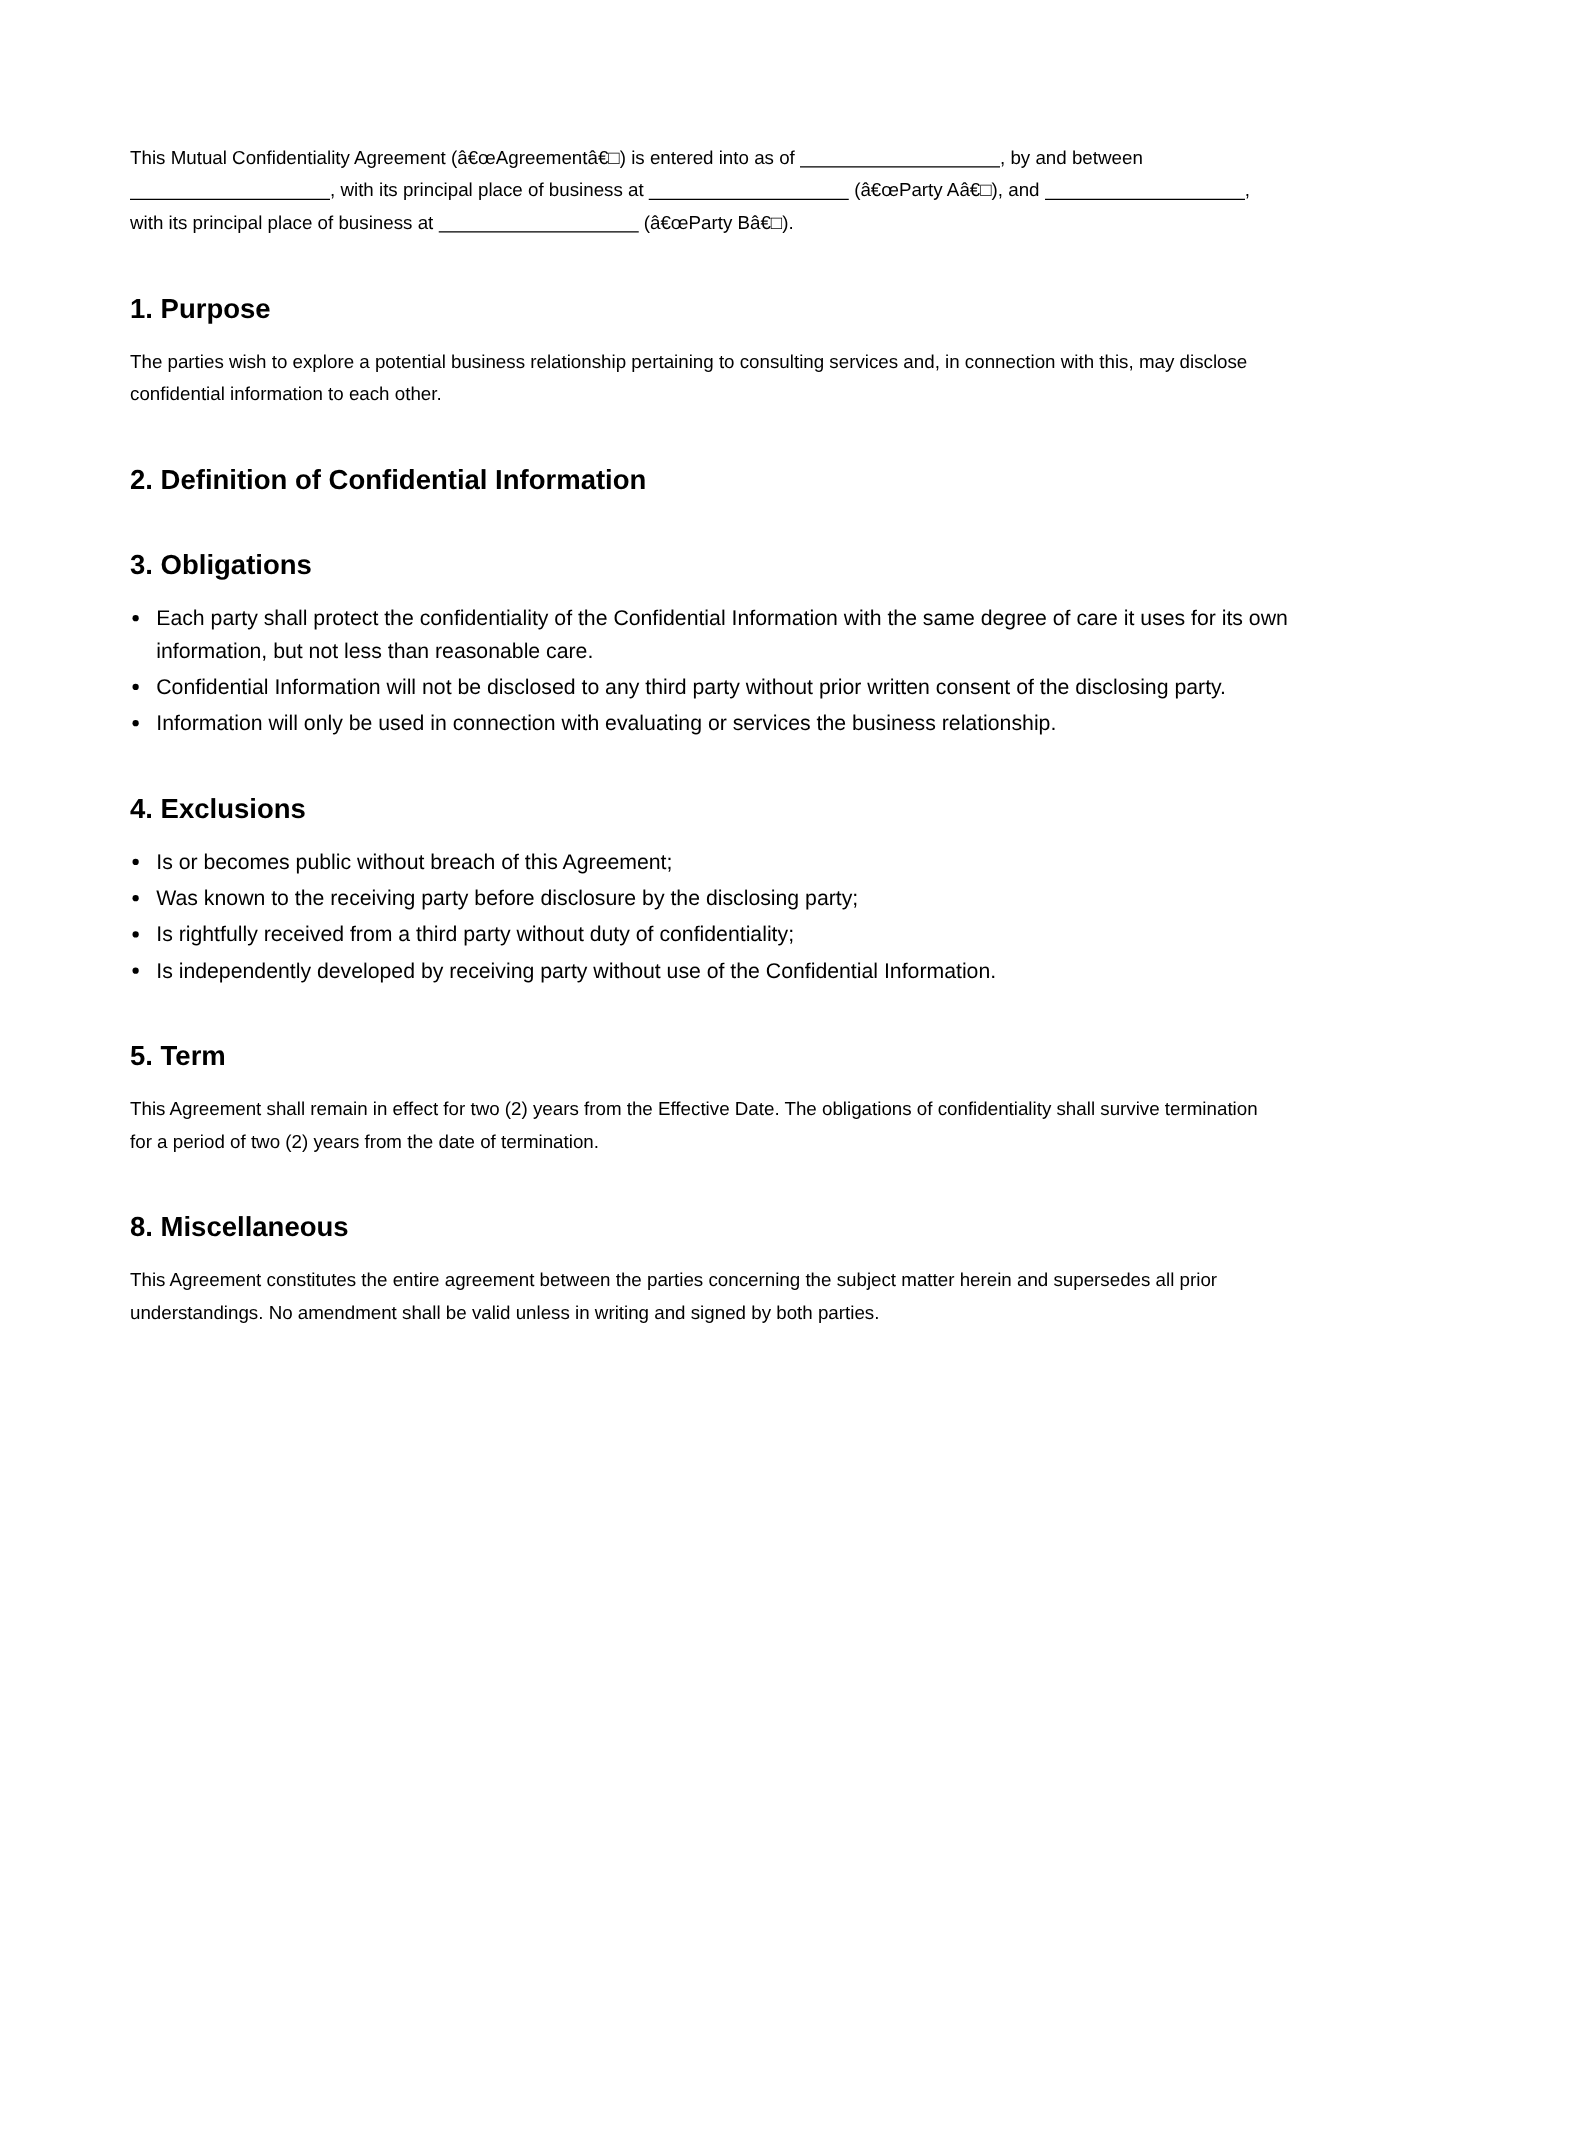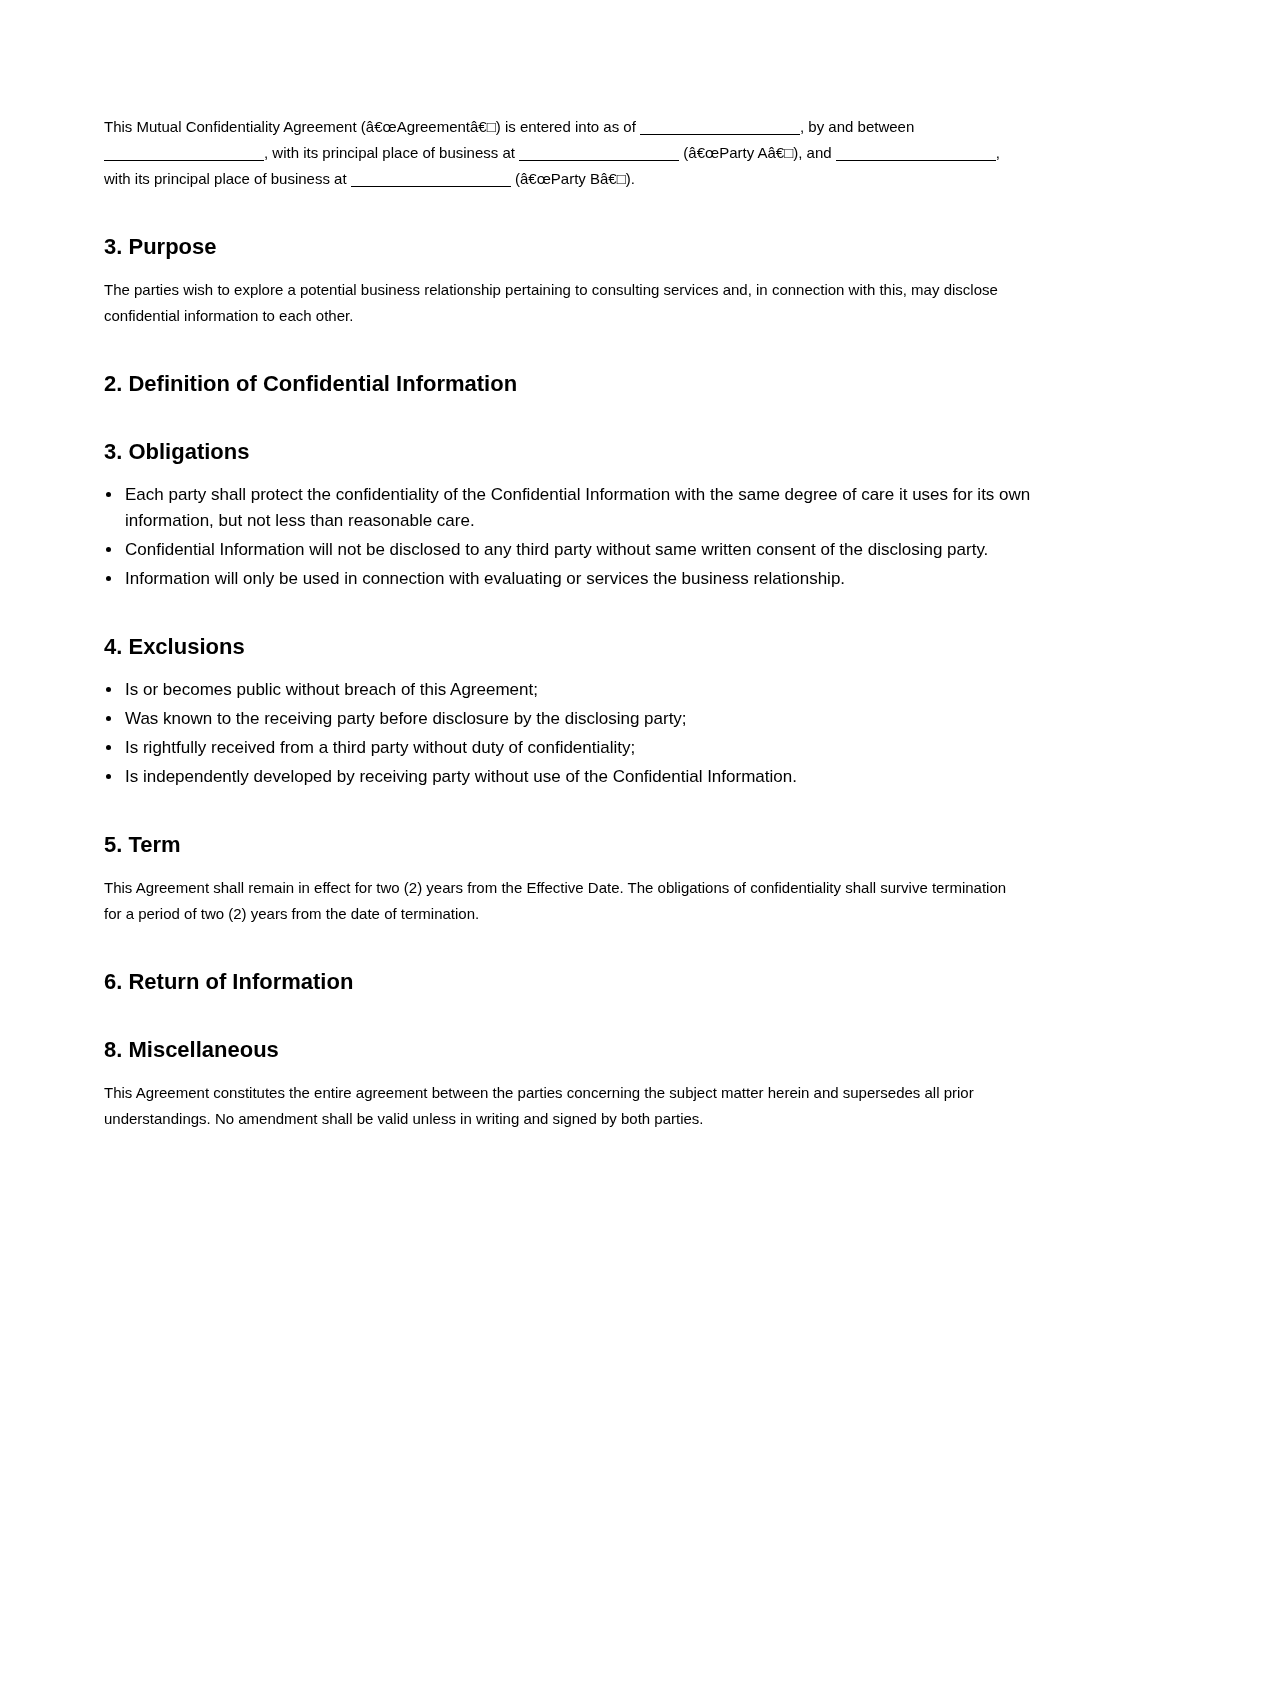--- a/index.html
+++ b/index.html
@@ -64,54 +64,53 @@
     <span class="blank"></span><span>, by and between</span>
     <span class="blank"></span><span>, with its principal place of business at</span>
     <span class="blank"></span>
     <span>(â€œParty Aâ€□), and</span>
     <span class="blank"></span><span>, with its principal place of business at</span>
     <span class="blank"></span>
     <span>(â€œParty Bâ€□).</span>
   </p>
 
   <section>
-    <h2>3. Purpose</h2>
+    <h2>1. Purpose</h2>
     <p>The parties wish to explore a potential business relationship pertaining to consulting services and, in connection with this, may disclose confidential information to each other.</p>
   </section>
 
   <section>
     <h2>2. Definition of Confidential Information</h2>
   </section>
 
   <section>
     <h2>3. Obligations</h2>
     <ul>
       <li>Each party shall protect the confidentiality of the Confidential Information with the same degree of care it uses for its own information, but not less than reasonable care.</li>
-      <li>Confidential Information will not be disclosed to any third party without same written consent of the disclosing party.</li>
+      <li>Confidential Information will not be disclosed to any third party without prior written consent of the disclosing party.</li>
       <li>Information will only be used in connection with evaluating or services the business relationship.</li>
     </ul>
   </section>
 
   <section>
     <h2>4. Exclusions</h2>
     <ul>
       <li>Is or becomes public without breach of this Agreement;</li>
       <li>Was known to the receiving party before disclosure by the disclosing party;</li>
       <li>Is rightfully received from a third party without duty of confidentiality;</li>
       <li>Is independently developed by receiving party without use of the Confidential Information.</li>
     </ul>
   </section>
 
   <section>
     <h2>5. Term</h2>
     <p>This Agreement shall remain in effect for two (2) years from the Effective Date. The obligations of confidentiality shall survive termination for a period of two (2) years from the date of termination.</p>
   </section>
 
   <section>
-    <h2>6. Return of Information</h2>
   </section>
 
 
   <section>
     <h2>8. Miscellaneous</h2>
     <p>This Agreement constitutes the entire agreement between the parties concerning the subject matter herein and supersedes all prior understandings. No amendment shall be valid unless in writing and signed by both parties.</p>
   </section>
 
 </div>
 

